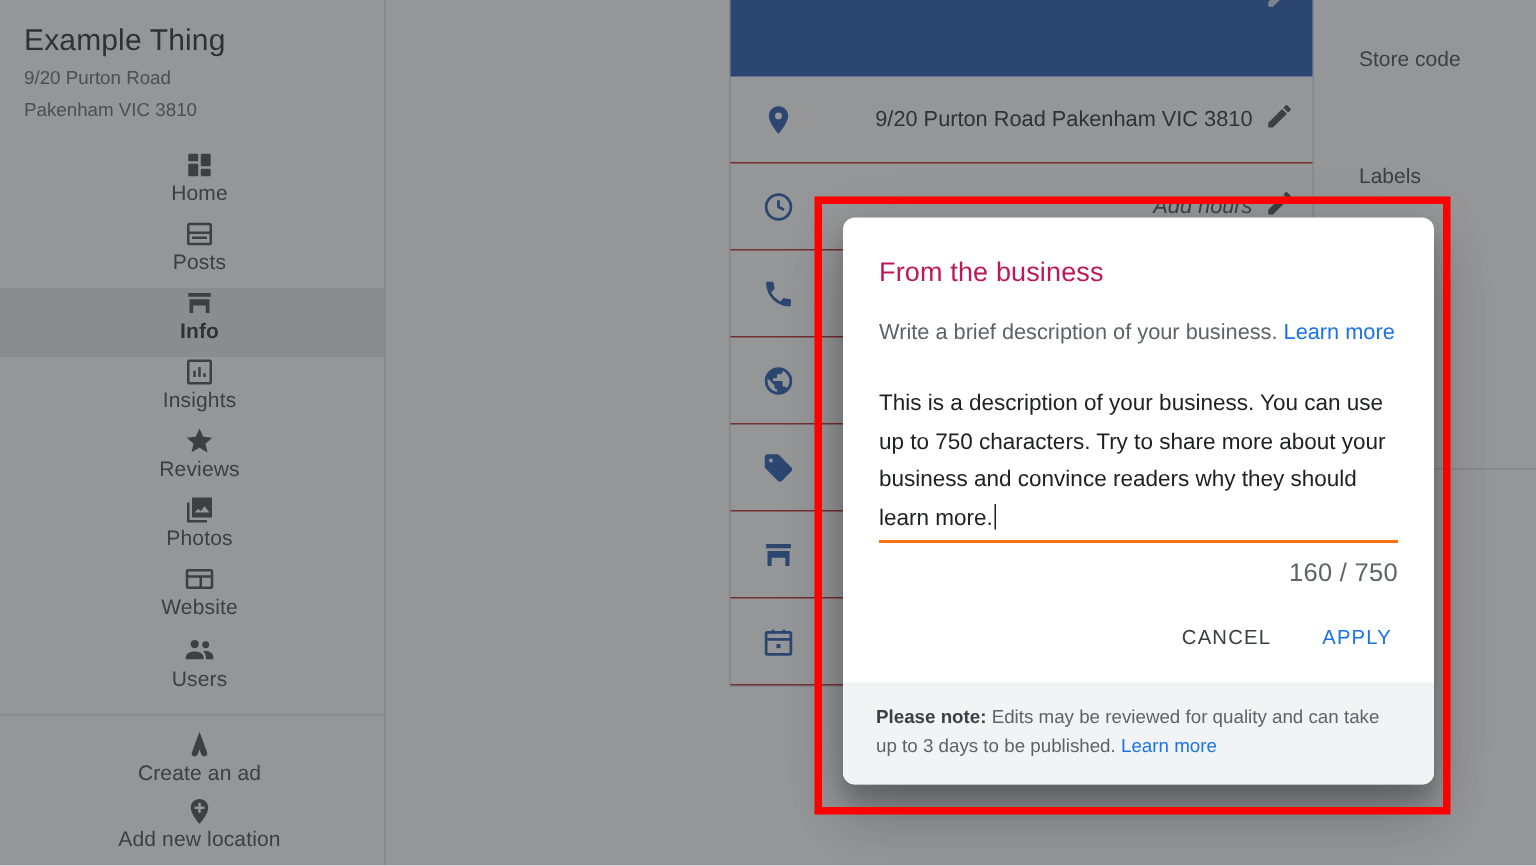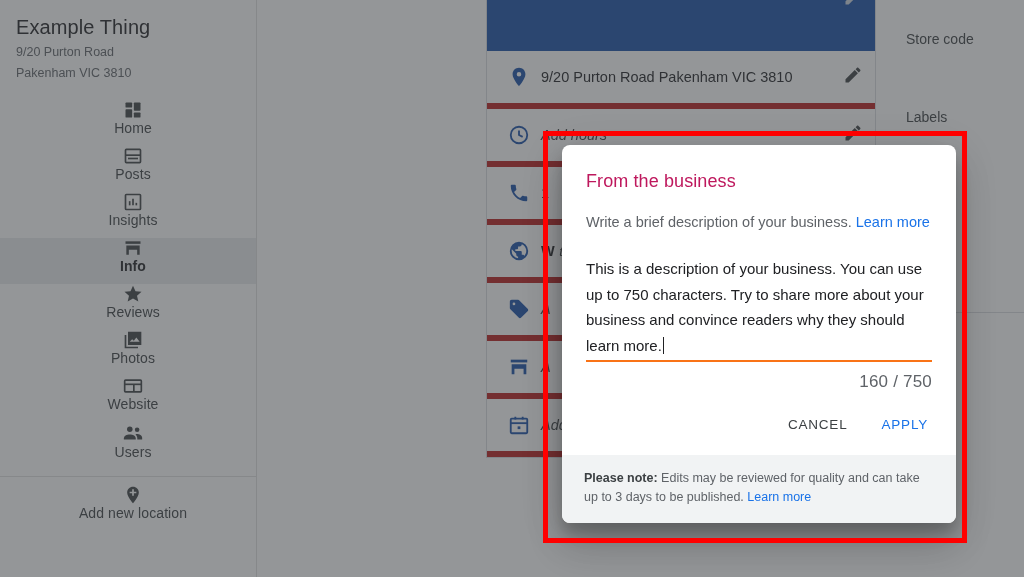--- a/index.html
+++ b/index.html
@@ -52,22 +52,23 @@
     position: absolute; left: 228px; top: -42px; width: 390px;
     background: #fff; border: 1px solid #dadce0;
   }
   .card-header {
     background: #174ea6; color: #fff; height: 92px;
     padding: 12px 14px; position: relative;
   }
   .card-header .pencil { position: absolute; right: 12px; top: 28px; }
   .row {
     display: flex; align-items: center; min-height: 58px;
-    border-bottom: 6px solid #b91c1c; padding: 8px 12px 8px 10px;
+    border-bottom: 1px solid #b91c1c; padding: 8px 12px 8px 10px;
     position: relative;
+    text-align: right;
   }
   .row-ico {
     width: 44px; min-width: 44px; display: flex; justify-content: center;
     color: #174ea6;
   }
   .row-body { flex: 1; padding-right: 28px; }
   .row-text { font-size: 14.5px; color: #202124; line-height: 20px; }
   .row-text.placeholder { font-style: italic; color: #3c4043; }
   .row-text.bold { font-weight: 700; }
   .row-sub { font-size: 13.5px; color: #3c4043; line-height: 19px; font-style: italic; }
@@ -171,42 +172,42 @@
           <span class="nav-ico">
             <svg width="20" height="20" viewBox="0 0 24 24" fill="none" stroke="currentColor" stroke-width="2">
                 <rect x="3" y="4" width="18" height="16" rx="1"></rect>
                 <line x1="3" y1="11" x2="21" y2="11"></line>
                 <line x1="6" y1="15" x2="18" y2="15"></line>
               </svg>
           </span>
           <span class="nav-label">Posts</span>
         </div>
 
+        <div class="nav-item active">
+          <span class="nav-ico">
+            <svg width="20" height="20" viewBox="0 0 24 24" fill="currentColor">
+                <path d="M3 4h18v3H3z"></path>
+                <path d="M4 9h16v11h-3v-6H7v6H4z"></path>
+              </svg>
+          </span>
+          <span class="nav-label">Info</span>
+        </div>
+
         <div class="nav-item">
           <span class="nav-ico">
             <svg width="20" height="20" viewBox="0 0 24 24" fill="none" stroke="currentColor" stroke-width="2">
                 <rect x="3" y="3" width="18" height="18" rx="1"></rect>
                 <line x1="8" y1="16" x2="8" y2="11"></line>
                 <line x1="12" y1="16" x2="12" y2="8"></line>
                 <line x1="16" y1="16" x2="16" y2="13"></line>
               </svg>
           </span>
           <span class="nav-label">Insights</span>
         </div>
 
-        <div class="nav-item active">
-          <span class="nav-ico">
-            <svg width="20" height="20" viewBox="0 0 24 24" fill="currentColor">
-                <path d="M3 4h18v3H3z"></path>
-                <path d="M4 9h16v11h-3v-6H7v6H4z"></path>
-              </svg>
-          </span>
-          <span class="nav-label">Info</span>
-        </div>
-
         <div class="nav-item">
           <span class="nav-ico">
             <svg width="20" height="20" viewBox="0 0 24 24" fill="currentColor">
                 <path d="M12 2l3 6.6 7.2.7-5.4 4.8 1.6 7-6.4-3.7L5.6 21l1.6-7L1.8 9.3 9 8.6z"></path>
               </svg>
           </span>
           <span class="nav-label">Reviews</span>
         </div>
 
         <div class="nav-item">
@@ -237,20 +238,28 @@
                 <circle cx="16.5" cy="8.5" r="2.5"></circle>
                 <path d="M2 18c0-3 3-4.5 6.5-4.5S15 15 15 18v1H2z"></path>
                 <path d="M16 13c3 0 6 1.4 6 4.2V19h-5.3v-1c0-1.9-.8-3.5-2-4.7.4-.2.8-.3 1.3-.3z"></path>
               </svg>
           </span>
           <span class="nav-label">Users</span>
         </div>
 
         <div class="nav-sep"></div>
 
+        <div class="nav-item">
+          <span class="nav-ico">
+            <svg width="22" height="22" viewBox="0 0 24 24" fill="currentColor">
+                <path d="M12 3l5.5 15c.6 1.7-.5 3-2 3-1 0-1.9-.6-2.3-1.7L12 16l-1.2 3.3C10.4 20.4 9.5 21 8.5 21c-1.5 0-2.6-1.3-2-3z"></path>
+              </svg>
+          </span>
+          <span class="nav-label">Create an ad</span>
+        </div>
 
         <div class="nav-item">
           <span class="nav-ico">
             <svg width="20" height="20" viewBox="0 0 24 24" fill="currentColor">
                 <path d="M12 2C8.1 2 5 5.1 5 9c0 5.2 7 13 7 13s7-7.8 7-13c0-3.9-3.1-7-7-7zm1 8v3h-2v-3H8V8h3V5h2v3h3v2z"></path>
               </svg>
           </span>
           <span class="nav-label">Add new location</span>
         </div>
 

